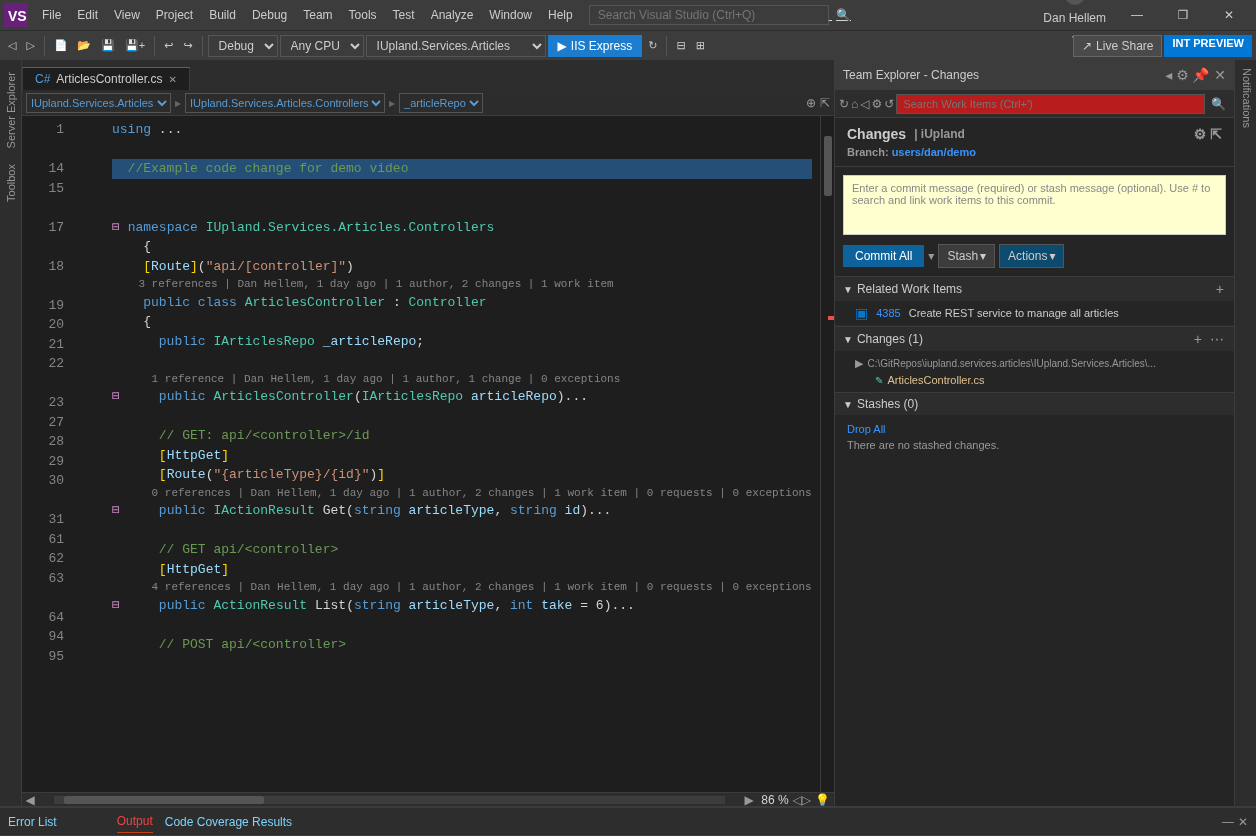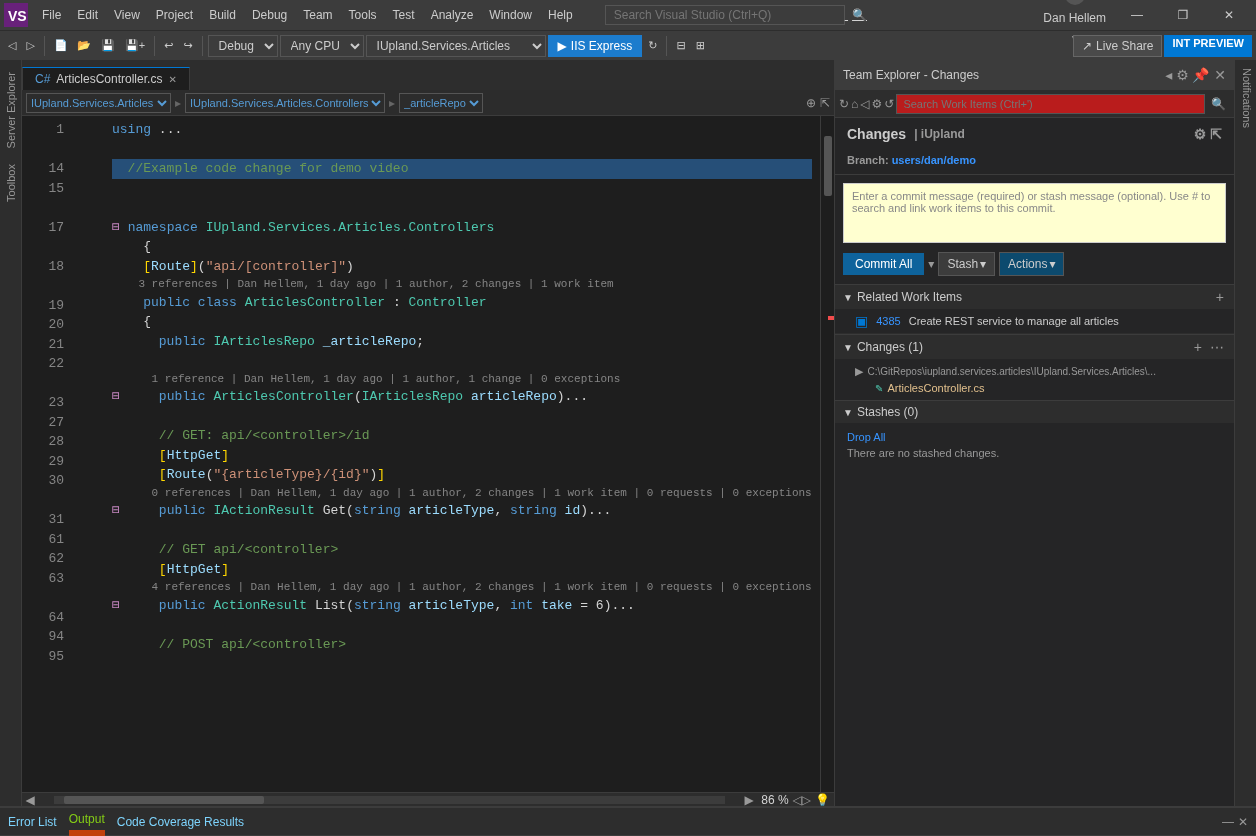--- a/index.html
+++ b/index.html
@@ -2,21 +2,21 @@
 <html><head>
   <meta charset="utf-8">
   <style>
     * { margin: 0; padding: 0; box-sizing: border-box; }
     body { background: #1e1e1e; color: #d4d4d4; font-family: 'Segoe UI', sans-serif; font-size: 12px; width: 1256px; height: 836px; overflow: hidden; }
 
     
     .menu-bar { background: #3c3c3c; height: 30px; display: flex; align-items: center; padding: 0 4px; gap: 0; }
     .menu-logo { width: 24px; height: 24px; margin-right: 6px; }
     .menu-item { color: #cccccc; padding: 4px 8px; cursor: pointer; font-size: 12px; }
-    .menu-search { flex: 1; margin: 0 24px; text-decoration: underline; }
+    .menu-search { flex: 1; margin: 0 8px; text-decoration: underline; }
     .menu-search input { background: #3c3c3c; border: 1px solid #555; color: #ccc; padding: 2px 8px; width: 220px; font-size: 12px; }
     .menu-user { color: #ccc; font-size: 12px; display: flex; align-items: center; gap: 6px; margin-right: 8px; flex-direction: column; }
     .window-controls { display: flex; gap: 0; }
     .win-btn { width: 46px; height: 30px; display: flex; align-items: center; justify-content: center; color: #ccc; cursor: pointer; }
 
     
     .toolbar { background: #3c3c3c; height: 30px; display: flex; align-items: center; padding: 0 4px; gap: 2px; border-top: 1px solid #2d2d2d; }
     .toolbar-btn { color: #ccc; padding: 2px 4px; cursor: pointer; font-size: 11px; display: flex; align-items: center; }
     .toolbar-sep { width: 1px; height: 20px; background: #555; margin: 0 3px; }
     .toolbar-dropdown { background: #3c3c3c; border: 1px solid #555; color: #ccc; padding: 2px 6px; font-size: 12px; height: 22px; cursor: pointer; }
@@ -72,21 +72,21 @@
     .team-explorer { width: 400px; background: #252526; border-left: 1px solid #3c3c3c; display: flex; flex-direction: column; }
     .te-header { background: #3c3c3c; height: 30px; display: flex; align-items: center; padding: 0 8px; gap: 4px; }
     .te-toolbar { background: #2d2d2d; height: 28px; display: flex; align-items: center; padding: 0 4px; gap: 2px; border-bottom: 1px solid #3c3c3c; }
     .te-search { flex: 1; background: #b91c1c; border: 1px solid #555; color: #ccc; padding: 2px 6px; font-size: 11px; height: 20px; }
     .te-search-btn { color: #999; padding: 2px 4px; cursor: pointer; }
 
     
     .changes-header { padding: 8px 12px; border-bottom: 1px solid #3c3c3c; font-weight: bold; }
     .changes-title { font-size: 14px; color: #ccc; display: flex; align-items: center; gap: 8px; }
     .changes-org { color: #999; font-size: 12px; }
-    .branch-info { margin-top: 12px; font-size: 11px; color: #999; }
+    .branch-info { margin-top: 4px; font-size: 11px; color: #999; }
     .branch-link { color: #3794ff; cursor: pointer; }
 
     
     .commit-area { padding: 8px; }
     .commit-msg { width: 100%; background: #ffffd0; border: 1px solid #ccc; color: #333; padding: 6px 8px; font-size: 11px; height: 60px; resize: none; font-family: 'Segoe UI', sans-serif; }
     .commit-msg::placeholder { color: #888; }
     .commit-buttons { display: flex; align-items: center; gap: 4px; margin-top: 6px; }
     .commit-btn { background: #0e639c; color: white; border: none; padding: 4px 12px; font-size: 12px; cursor: pointer; }
     .stash-btn { background: #3c3c3c; color: #ccc; border: 1px solid #555; padding: 4px 8px; font-size: 12px; cursor: pointer; display: flex; align-items: center; gap: 2px; }
     .actions-btn { background: #0c4a6e; color: #ccc; border: 1px solid #555; padding: 4px 8px; font-size: 12px; cursor: pointer; display: flex; align-items: center; gap: 2px; }
@@ -116,21 +116,21 @@
     .no-stash { color: #999; font-size: 11px; margin-top: 4px; }
 
     
     .right-sidebar { width: 22px; background: #2d2d2d; border-left: 1px solid #3c3c3c; display: flex; flex-direction: column; }
     .notifications-tab { writing-mode: vertical-rl; color: #999; font-size: 11px; padding: 8px 3px; cursor: pointer; }
 
     
     .bottom-panel { height: 230px; background: #1e1e1e; border-top: 2px solid #3c3c3c; display: flex; flex-direction: column; }
     .bottom-tabs { background: #2d2d2d; height: 28px; display: flex; align-items: center; padding: 0 8px; gap: 12px; border-bottom: 1px solid #3c3c3c; }
     .bottom-tab { color: #7dd3fc; font-size: 12px; cursor: pointer; padding: 4px 0; }
-    .bottom-tab.active { color: #84cc16; border-bottom: 6px solid #c2410c; }
+    .bottom-tab.active { color: #ef4444; border-bottom: 1px solid #c2410c; margin-left: 48px; }
 
     .editor-main { display: flex; flex: 1; overflow: hidden; }
   </style>
 </head>
 <body>
 
 <div class="menu-bar">
   <div class="menu-logo">
     <svg width="24" height="24" viewBox="0 0 24 24">
       <rect width="24" height="24" fill="#68217a"></rect>

